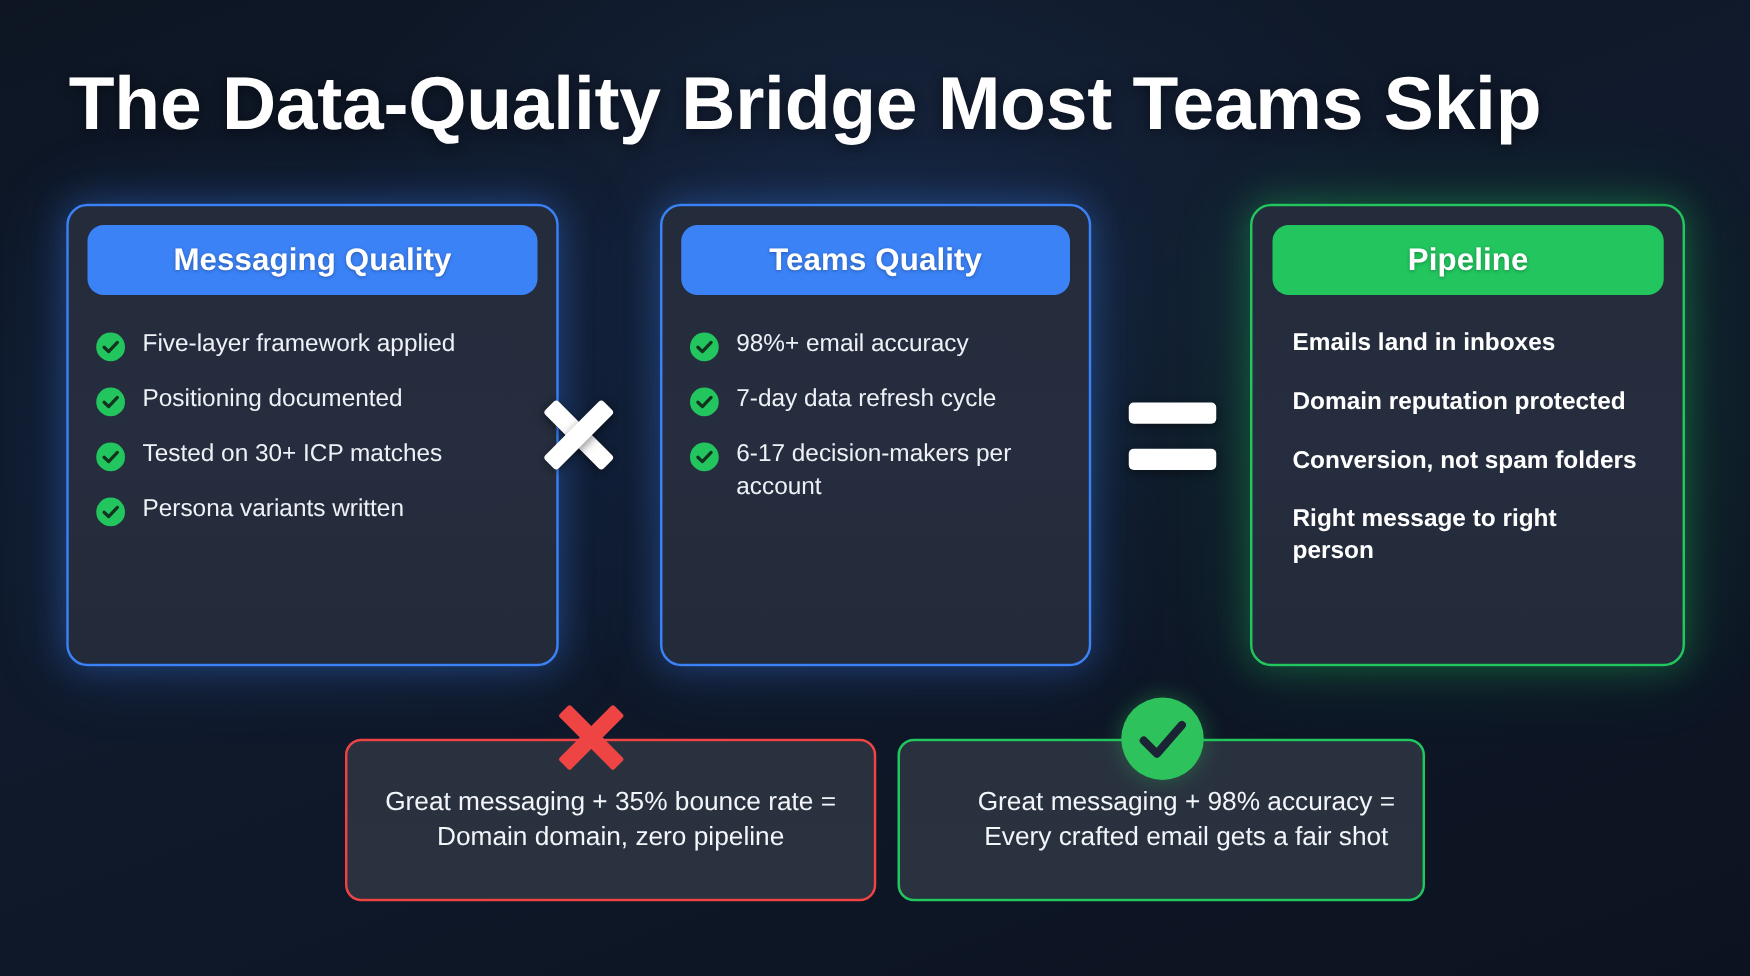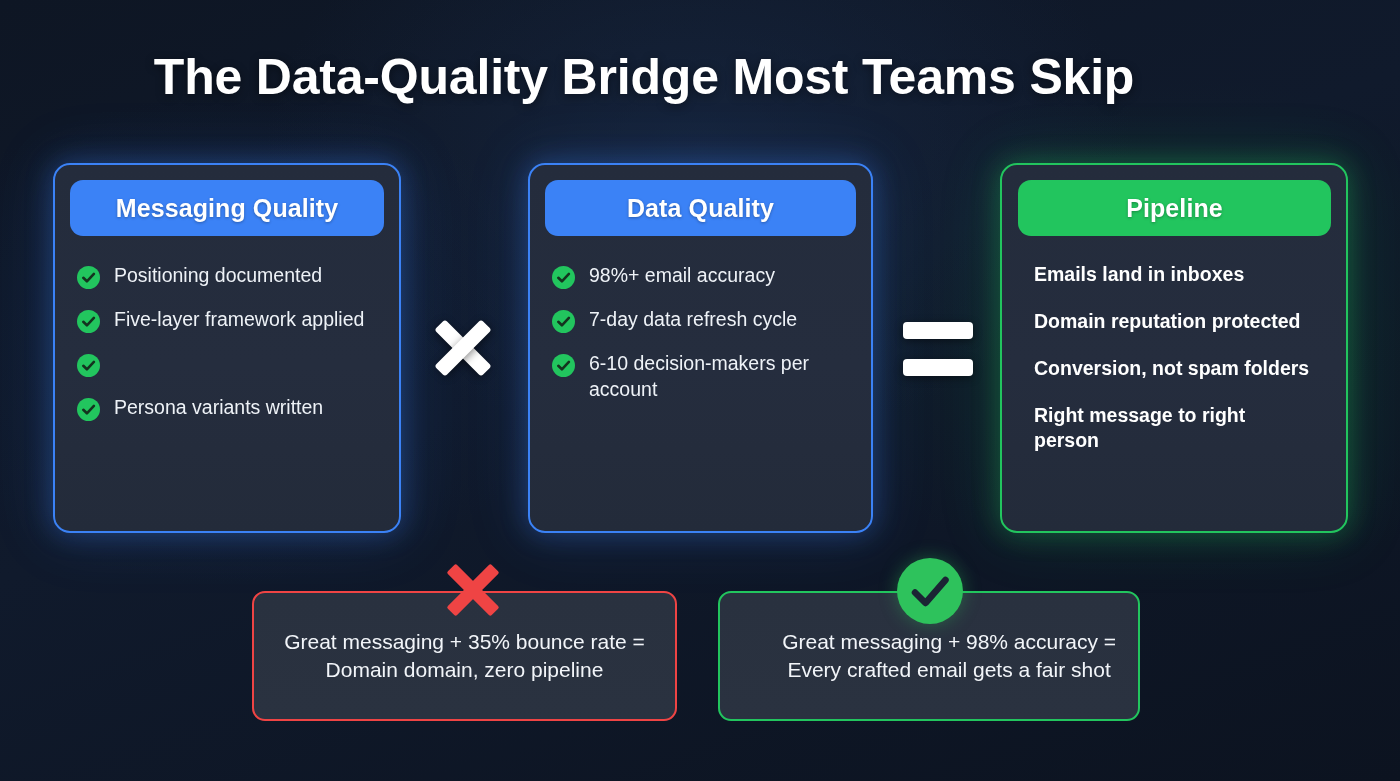--- a/index.html
+++ b/index.html
@@ -15,41 +15,41 @@
       radial-gradient(ellipse 500px 340px at 230px 340px, rgba(20,42,78,0.35) 0%, rgba(13,21,34,0) 72%),
       linear-gradient(160deg, #0e1624 0%, #101a2c 45%, #0c1320 100%);
     position: relative;
   }
 
   
   .page-title {
     position: absolute;
     top: 48px; left: 0; width: 1288px;
     text-align: center;
-    font-size: 50px;
+    font-size: 60px;
     font-weight: bold;
     color: #ffffff;
     letter-spacing: -0.2px;
     text-shadow: 0 2px 10px rgba(0,0,0,0.45);
   }
 
   
   .card-row { position: absolute; top: 163px; left: 0; width: 1400px; height: 370px; }
 
   .card {
     position: absolute;
     top: 0;
     height: 370px;
     border-radius: 17px;
     border: 2px solid #3b82f6;
     background: linear-gradient(180deg, #242c3c 0%, #252d3e 55%, #232b3a 100%);
     box-shadow: 0 0 26px 2px rgba(59,130,246,0.30), 0 0 60px 6px rgba(59,130,246,0.13);
     padding: 15px 15px 0 15px;
   }
-  .card.c1 { left: 53px;   width: 348px; }
+  .card.c1 { left: 53px;   width: 394px; }
   .card.c2 { left: 528px;  width: 345px; }
   .card.c3 {
     left: 1000px; width: 348px;
     border-color: #22c55e;
     box-shadow: 0 0 26px 2px rgba(34,197,94,0.30), 0 0 60px 6px rgba(34,197,94,0.13);
     padding-left: 16px;
   }
 
   .card-pill {
     height: 56px;
@@ -126,21 +126,21 @@
     height: 130px;
     border-radius: 13px;
     border: 2px solid #ef4444;
     background: linear-gradient(180deg, #29313f 0%, #2a3240 100%);
     display: flex;
     align-items: center;
     justify-content: center;
     text-align: center;
     padding: 0 22px;
   }
-  .result.r-bad  { left: 252px; width: 425px; }
+  .result.r-bad  { left: 276px; width: 425px; }
   .result.r-good { left: 718px; width: 422px; border-color: #22c55e; justify-content: flex-end; }
   .result-text {
     color: #f2f5f9;
     font-size: 21px;
     line-height: 28px;
     font-weight: normal;
   }
 
   
   .result-badge { position: absolute; }
@@ -171,50 +171,51 @@
 
   <div class="card c1">
     <div class="card-pill">Messaging Quality</div>
     <div class="bullets">
       <div class="bullet">
         <span class="check-badge">
           <svg width="23" height="23" viewBox="0 0 23 23">
               <path d="M6.3 11.8 L9.9 15.3 L16.9 7.9" stroke="#14331f" stroke-width="2.6" fill="none" stroke-linecap="round" stroke-linejoin="round"></path>
             </svg>
         </span>
+        <span class="bullet-text">Five-layer framework applied</span>
+      </div>
+      <div class="bullet">
+        <span class="check-badge">
+          <svg width="23" height="23" viewBox="0 0 23 23">
+              <path d="M6.3 11.8 L9.9 15.3 L16.9 7.9" stroke="#14331f" stroke-width="2.6" fill="none" stroke-linecap="round" stroke-linejoin="round"></path>
+            </svg>
+        </span>
         <span class="bullet-text">Positioning documented</span>
       </div>
       <div class="bullet">
         <span class="check-badge">
           <svg width="23" height="23" viewBox="0 0 23 23">
               <path d="M6.3 11.8 L9.9 15.3 L16.9 7.9" stroke="#14331f" stroke-width="2.6" fill="none" stroke-linecap="round" stroke-linejoin="round"></path>
             </svg>
         </span>
-        <span class="bullet-text">Five-layer framework applied</span>
-      </div>
-      <div class="bullet">
-        <span class="check-badge">
-          <svg width="23" height="23" viewBox="0 0 23 23">
-              <path d="M6.3 11.8 L9.9 15.3 L16.9 7.9" stroke="#14331f" stroke-width="2.6" fill="none" stroke-linecap="round" stroke-linejoin="round"></path>
-            </svg>
-        </span>
+        <span class="bullet-text">Tested on 30+ ICP matches</span>
       </div>
       <div class="bullet">
         <span class="check-badge">
           <svg width="23" height="23" viewBox="0 0 23 23">
               <path d="M6.3 11.8 L9.9 15.3 L16.9 7.9" stroke="#14331f" stroke-width="2.6" fill="none" stroke-linecap="round" stroke-linejoin="round"></path>
             </svg>
         </span>
         <span class="bullet-text">Persona variants written</span>
       </div>
     </div>
   </div>
 
   <div class="card c2">
-    <div class="card-pill">Data Quality</div>
+    <div class="card-pill">Teams Quality</div>
     <div class="bullets">
       <div class="bullet">
         <span class="check-badge">
           <svg width="23" height="23" viewBox="0 0 23 23">
               <path d="M6.3 11.8 L9.9 15.3 L16.9 7.9" stroke="#14331f" stroke-width="2.6" fill="none" stroke-linecap="round" stroke-linejoin="round"></path>
             </svg>
         </span>
         <span class="bullet-text">98%+ email accuracy</span>
       </div>
       <div class="bullet">
@@ -224,21 +225,21 @@
             </svg>
         </span>
         <span class="bullet-text">7-day data refresh cycle</span>
       </div>
       <div class="bullet">
         <span class="check-badge">
           <svg width="23" height="23" viewBox="0 0 23 23">
               <path d="M6.3 11.8 L9.9 15.3 L16.9 7.9" stroke="#14331f" stroke-width="2.6" fill="none" stroke-linecap="round" stroke-linejoin="round"></path>
             </svg>
         </span>
-        <span class="bullet-text">6-10 decision-makers per account</span>
+        <span class="bullet-text">6-17 decision-makers per account</span>
       </div>
     </div>
   </div>
 
   <div class="card c3">
     <div class="card-pill">Pipeline</div>
     <div class="bullets plain">
       <div class="bullet">
         <span class="bullet-text">Emails land in inboxes</span>
       </div>

